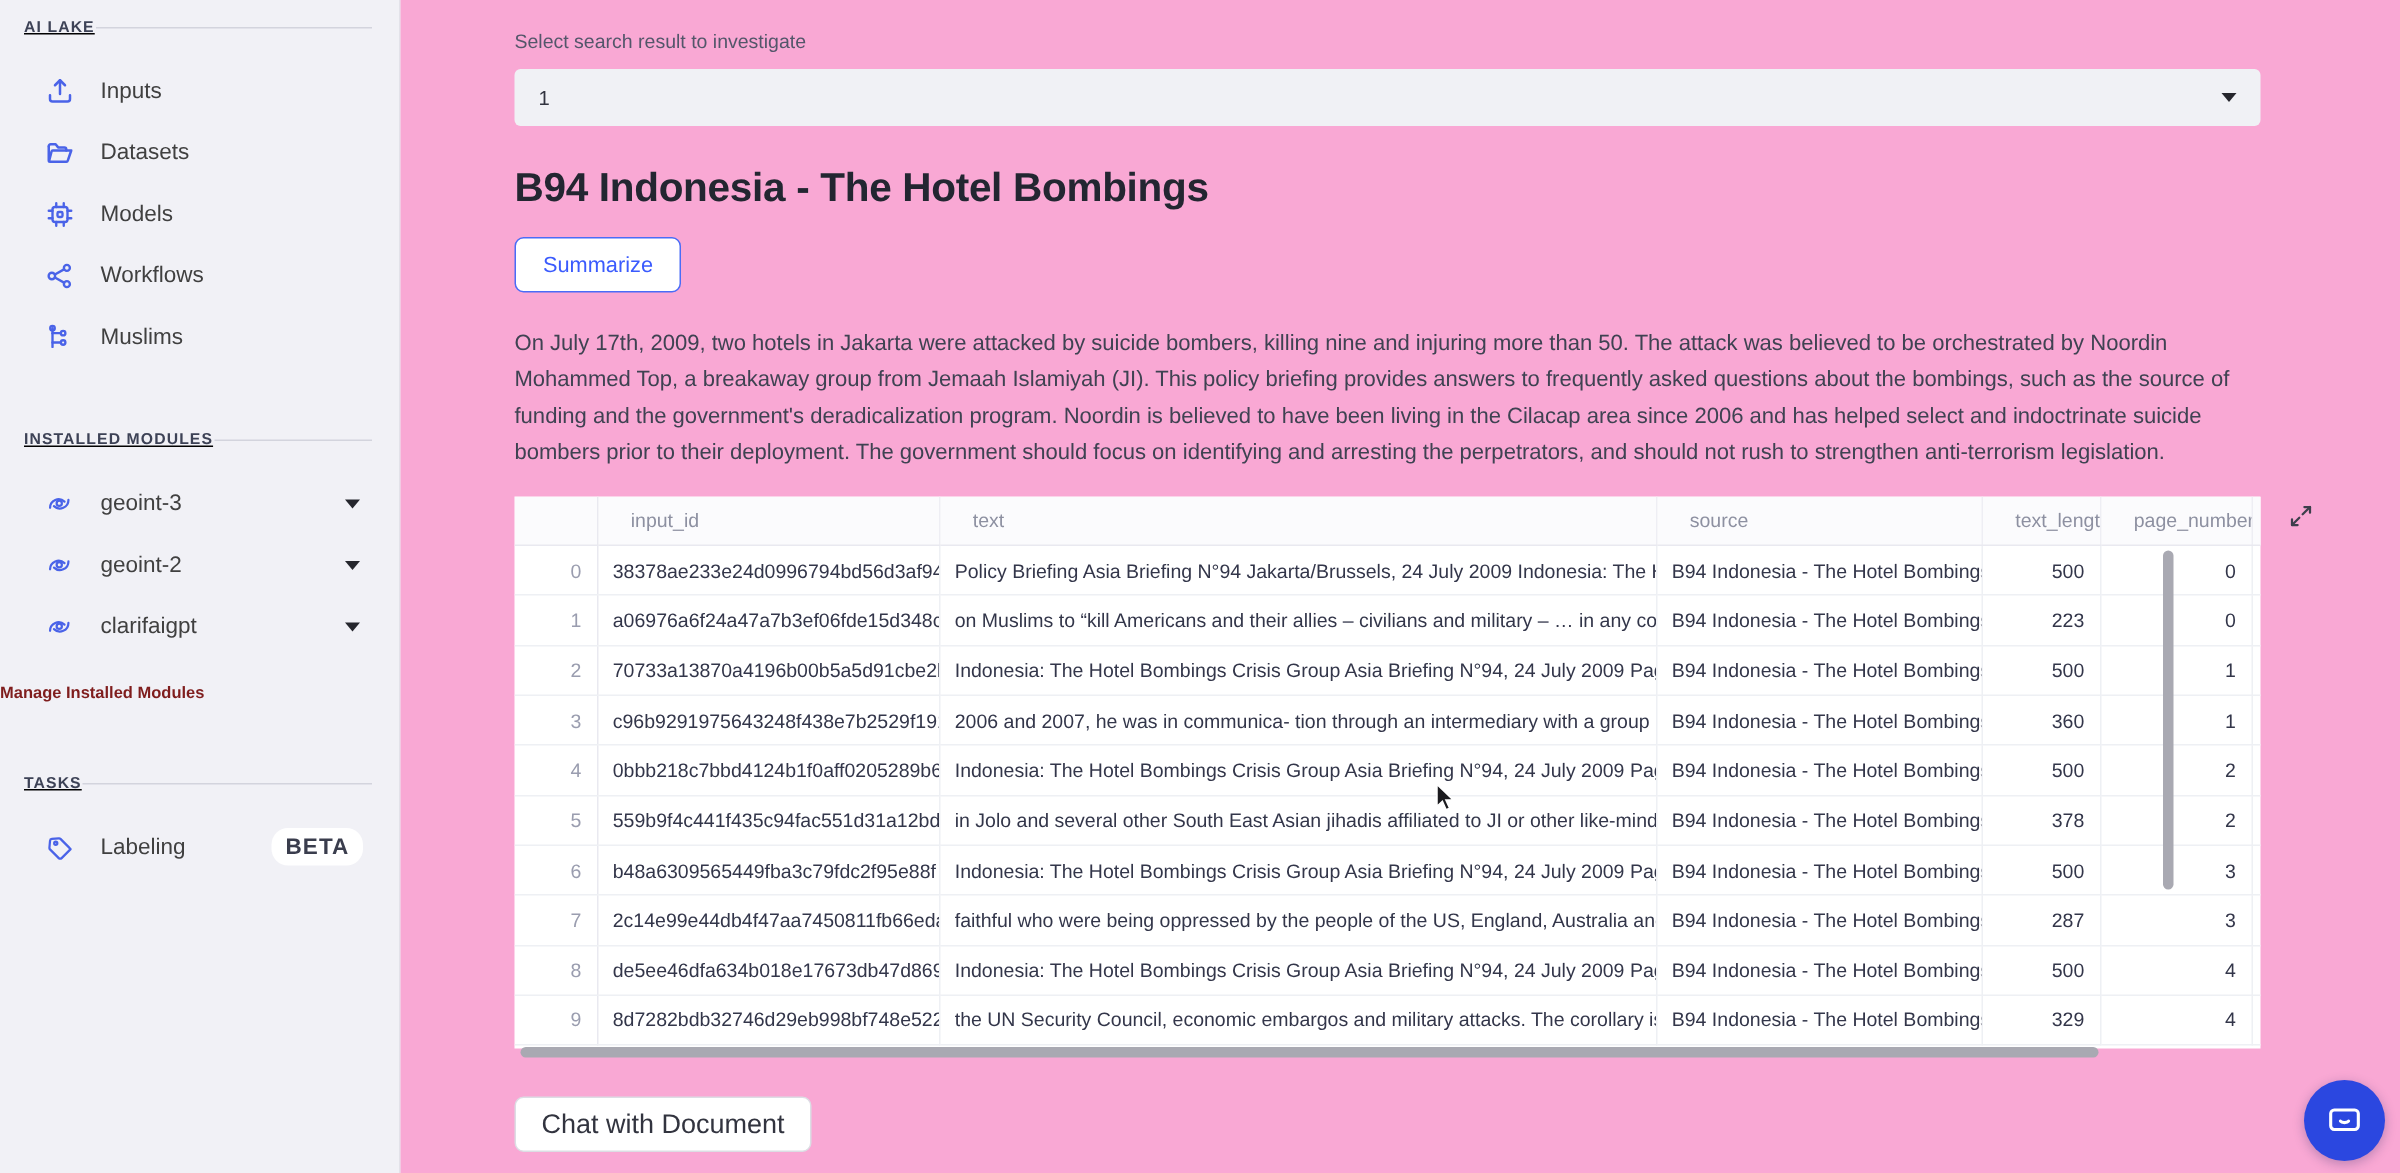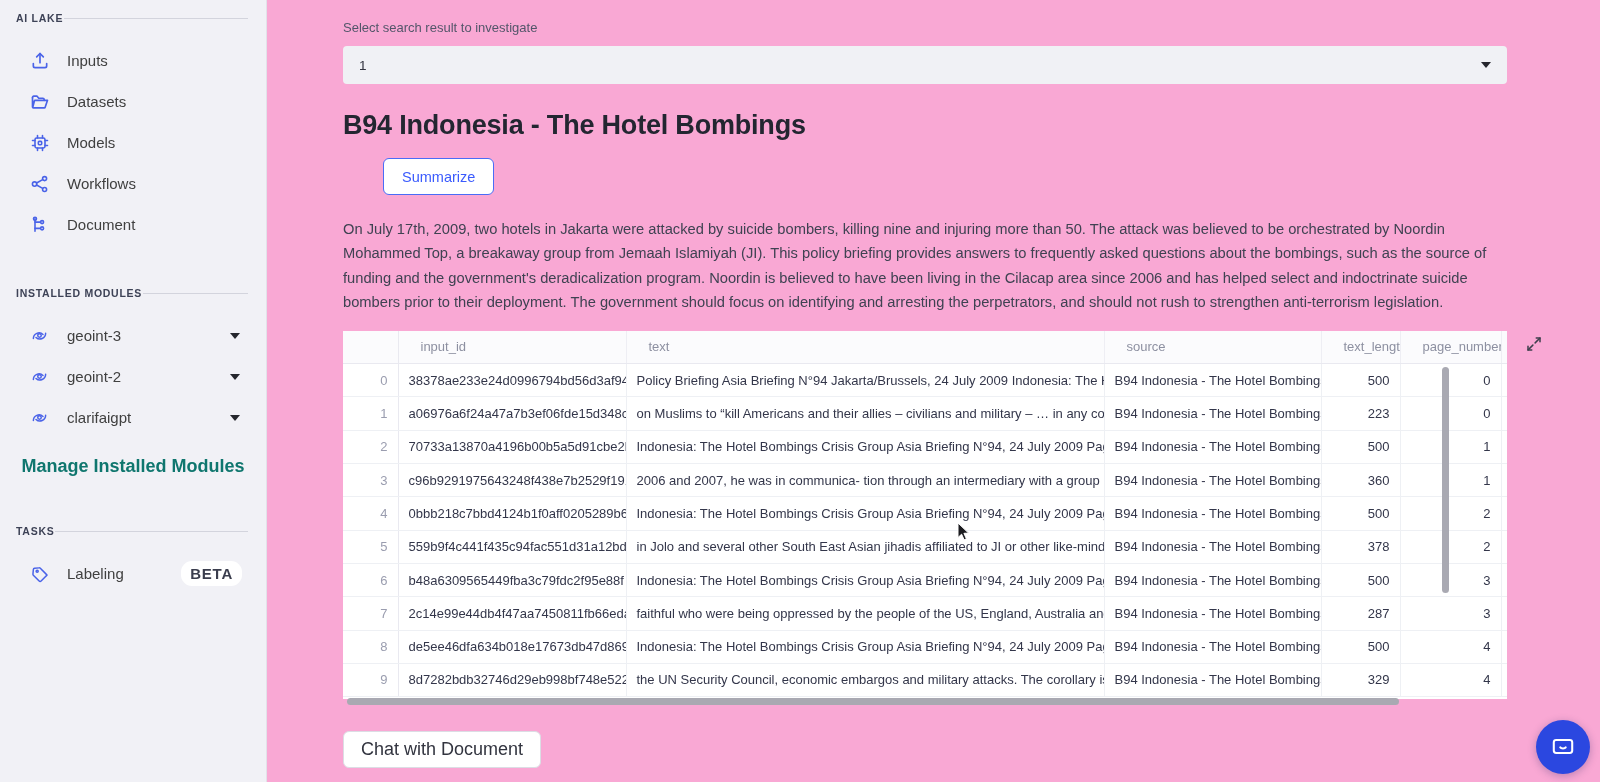--- a/index.html
+++ b/index.html
@@ -18,20 +18,21 @@
     border-right: 1px solid #e2e2e9;
     padding: 0 0 0 0;
     flex: 0 0 267px;
     position: relative;
   }
   .section-head {
     display: flex; align-items: center; gap: 1px;
     padding: 0 18px 0 16px;
     margin-top: 10px;
     height: 16px;
+    text-decoration: underline;
   }
   .section-head .lbl {
     font-size: 10.5px; font-weight: 700; letter-spacing: .07em;
     color: #3d4256; white-space: nowrap;
   }
   .section-head .rule {
     flex: 1 1 auto; height: 1px; background: #d3d4dd;
   }
   .nav-item {
     display: flex; align-items: center;
@@ -49,22 +50,22 @@
     border-right: 5px solid transparent;
     border-top: 6px solid #25262d;
   }
   .badge-beta {
     margin-left: auto; margin-right: 24px;
     background: #ffffff; color: #3a3d4d;
     font-size: 15px; font-weight: 700; letter-spacing: .05em;
     padding: 4px 9px; border-radius: 11px;
   }
   .manage-link {
-    display: block; text-align: center;
-    color: #0f766e; font-size: 18px; font-weight: 600;
+    display: block; 
+    color: #7f1d1d; font-size: 11px; font-weight: 600;
     margin: 12px 0 0 0; padding: 6px 0;
     cursor: pointer;
   }
   .gap-a { height: 14px; }
   .gap-b { height: 30px; }
   .gap-c { height: 14px; }
 
   
   .main {
     flex: 1 1 auto; height: 782px;
@@ -106,21 +107,20 @@
   }
   .summarize-btn {
     margin-top: 17px;
     display: inline-flex; align-items: center; justify-content: center;
     height: 37px; padding: 0 18px;
     border: 1.6px solid #4a6cf7;
     border-radius: 6px;
     background: #fff;
     color: #3b5bfd; font-size: 14.5px;
     cursor: pointer;
-    margin-left: 40px;
   }
   .summary-text {
     margin-top: 22px;
     font-size: 14.7px; line-height: 1.66;
     color: #3f4252;
     max-width: 1158px;
   }
 
   
   .table-wrap {
@@ -290,21 +290,21 @@
       <span class="ico">
         <svg width="20" height="20" viewBox="0 0 24 24" fill="none" stroke="#4a63e8" stroke-width="1.9" stroke-linecap="round" stroke-linejoin="round">
           <path d="M6 4.5v15"></path>
             <circle cx="6" cy="4.5" r="1.8"></circle>
           <path d="M6 8.5h6"></path>
             <circle cx="14.5" cy="8.5" r="1.8"></circle>
           <path d="M6 16h6"></path>
             <circle cx="14.5" cy="16" r="1.8"></circle>
         </svg>
       </span>
-      <span class="txt">Document</span>
+      <span class="txt">Muslims</span>
     </div>
 
     <div class="gap-b"></div>
 
     <div class="section-head">
       <span class="lbl">INSTALLED MODULES</span>
       <span class="rule"></span>
     </div>
     <div class="gap-c"></div>
 

